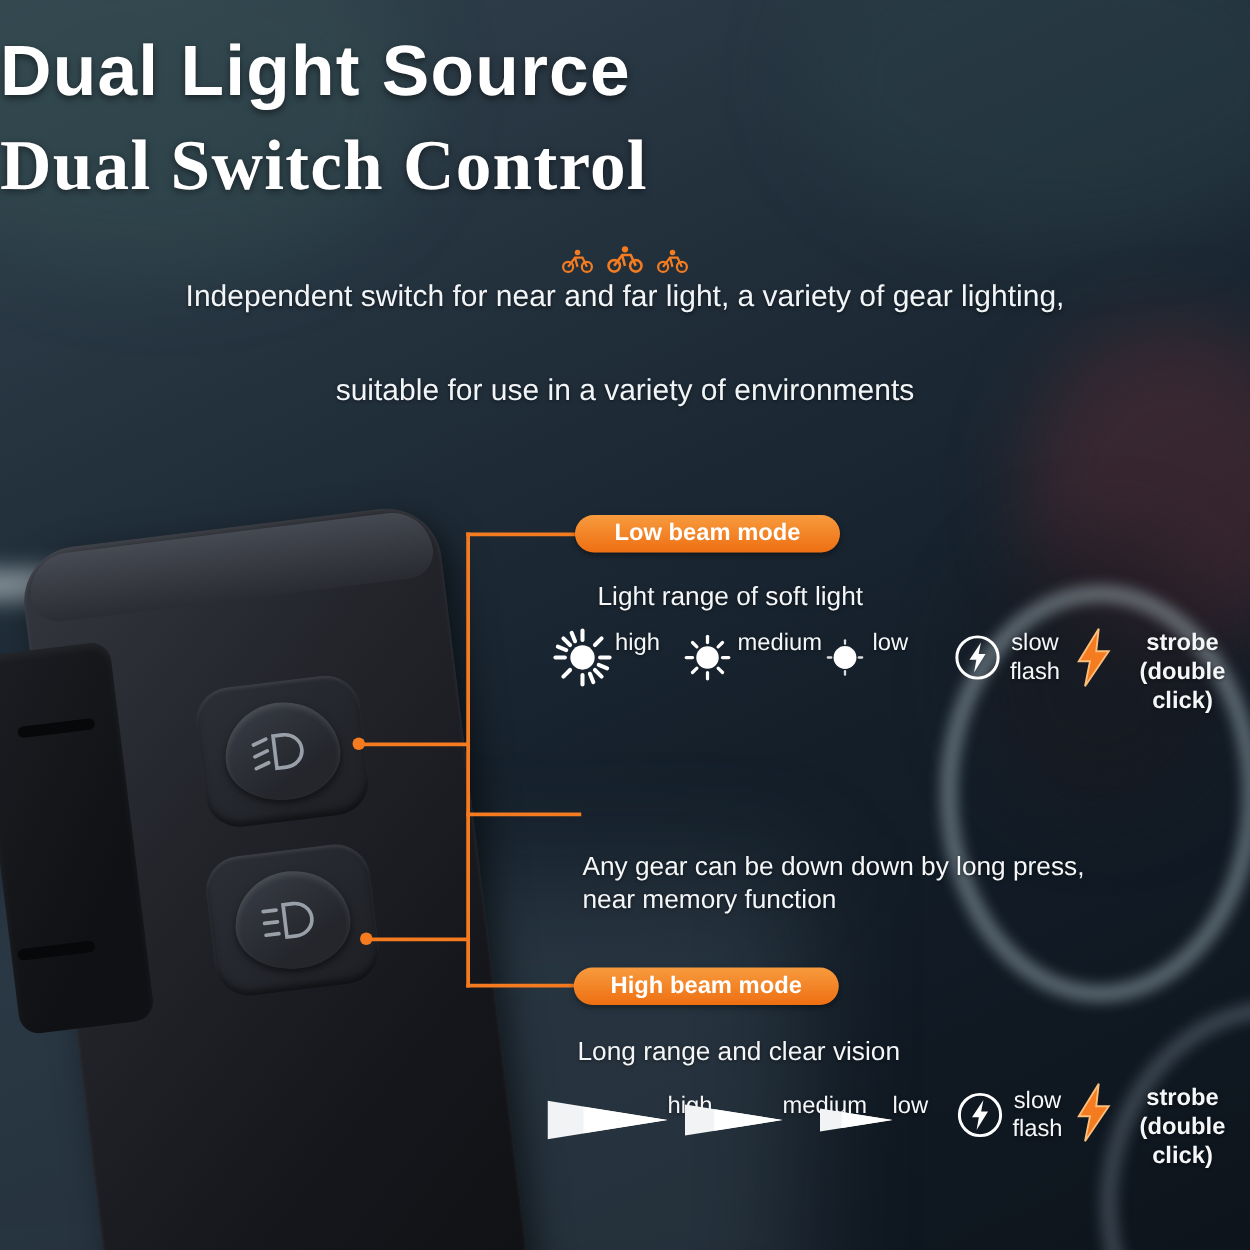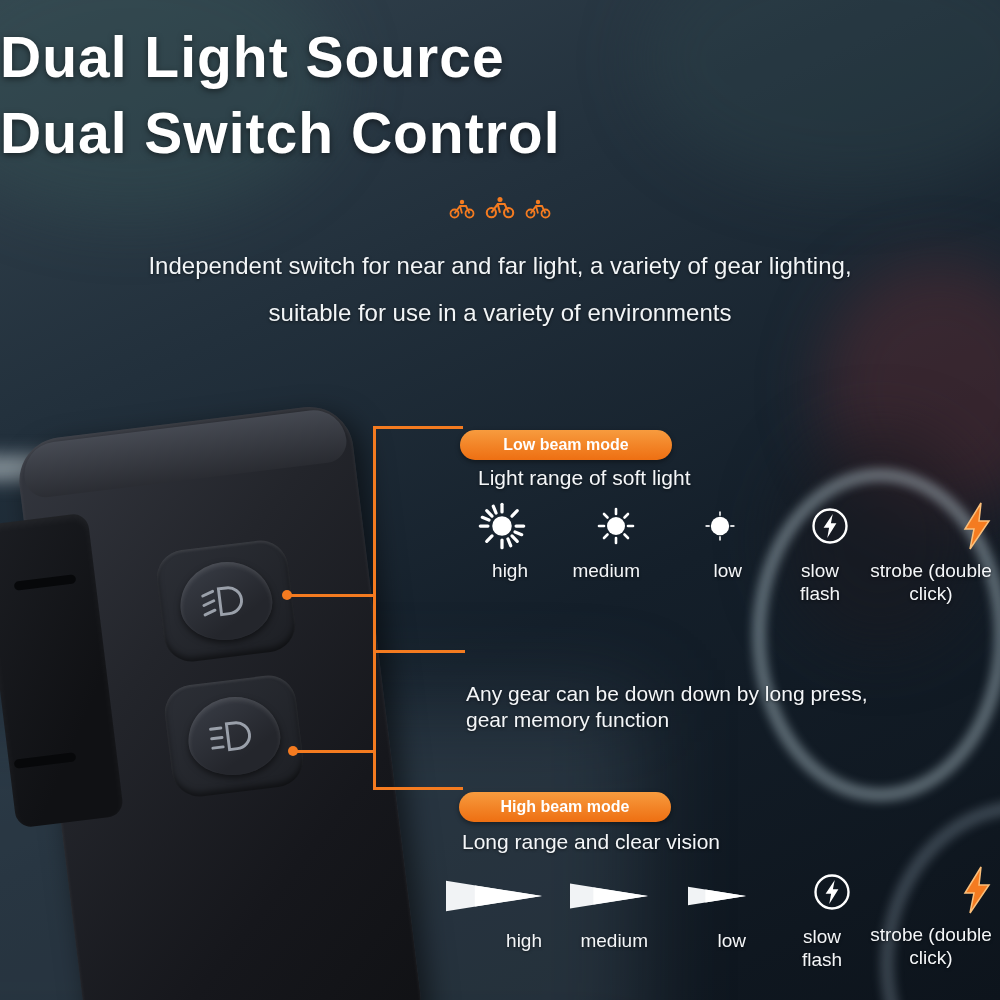--- a/index.html
+++ b/index.html
@@ -57,52 +57,51 @@
     background:linear-gradient(150deg,#3a3e47,#24262c 70%);
     box-shadow:inset 0 3px 5px rgba(255,255,255,.12), 0 3px 6px rgba(0,0,0,.5);
     display:flex;align-items:center;justify-content:center;
   }
   
   .oline{position:absolute;background:#f47b20;z-index:3;}
   .odot{position:absolute;width:10px;height:10px;border-radius:50%;background:#f47b20;z-index:3;}
   .pill{
     position:absolute;height:30px;border-radius:16px;z-index:4;
     background:linear-gradient(180deg,#f79b3e,#ee6f12);
-    color:#fff;font-size:16px;font-weight:bold;text-align:center;line-height:30px;
+    color:#fff;font-size:19px;font-weight:bold;text-align:center;line-height:30px;
     box-shadow:0 2px 5px rgba(0,0,0,.4);
-    margin-top:18px;
   }
   .desc{position:absolute;font-size:21px;color:#f4f6f8;z-index:4;text-shadow:0 1px 3px rgba(0,0,0,.5);}
   .mode-cell{
-    position:absolute;display:flex;flex-direction:column;align-items:flex-end;z-index:4;
+    position:absolute;display:flex;flex-direction:row;align-items:flex-start;z-index:4;
   }
   .mode-iconbox{height:56px;display:flex;align-items:center;justify-content:center;}
   .mode-label{
     margin-top:6px;font-size:19px;color:#f4f6f8;text-align:center;line-height:1.2;
     text-shadow:0 1px 3px rgba(0,0,0,.5);
   }
   .narrow{max-width:64px;}
-  .wrapcap{max-width:132px;}
+  .wrapcap{max-width:132px;font-weight:bold;}
 </style>
 </head>
 <body>
 
 <div id="stage">
 
   <div class="blob" style="left:-80px;top:-60px;width:420px;height:280px;background:rgba(55,85,85,.35);"></div>
   <div class="blob" style="left:640px;top:-70px;width:420px;height:260px;background:rgba(45,70,75,.35);"></div>
   <div class="blob" style="left:820px;top:260px;width:240px;height:260px;background:rgba(95,45,50,.45);"></div>
   <div class="blob" style="left:780px;top:430px;width:200px;height:220px;background:rgba(25,25,32,.6);"></div>
   <div class="wheel-ring" style="left:752px;top:468px;width:228px;height:306px;"></div>
   <div class="wheel-ring" style="left:880px;top:800px;width:260px;height:300px;border-color:rgba(180,200,215,.25);"></div>
   <div class="road" style="left:-120px;top:700px;width:760px;height:380px;background:rgba(95,115,130,.28);"></div>
   <div class="road" style="left:-30px;top:455px;width:140px;height:26px;background:rgba(225,235,240,.5);filter:blur(9px);"></div>
 
   <div class="title" style="top:24px;">Dual Light Source</div>
-  <div class="title" style="top:100px;">Dual Switch Control</div>
+  <div class="title" style="top:100px;font-family:Liberation Serif, serif;">Dual Switch Control</div>
 
   <div class="divider">
     <svg width="26" height="20" viewBox="0 0 26 20">
         <g stroke="#f47b20" fill="none" stroke-width="1.8">
           <circle cx="5.5" cy="14.5" r="4"></circle>
           <circle cx="20.5" cy="14.5" r="4"></circle>
           <path d="M5.5,14.5 L11,7 L17,7 L20.5,14.5 M11,7 L13,14.5"></path>
         </g>
         <circle cx="13" cy="3" r="2.2" fill="#f47b20"></circle>
       </svg>
@@ -117,21 +116,21 @@
     <svg width="26" height="20" viewBox="0 0 26 20">
         <g stroke="#f47b20" fill="none" stroke-width="1.8">
           <circle cx="5.5" cy="14.5" r="4"></circle>
           <circle cx="20.5" cy="14.5" r="4"></circle>
           <path d="M5.5,14.5 L11,7 L17,7 L20.5,14.5 M11,7 L13,14.5"></path>
         </g>
         <circle cx="13" cy="3" r="2.2" fill="#f47b20"></circle>
       </svg>
   </div>
 
-  <div class="subtitle" style="top:252px;">Independent switch for near and far light, a variety of gear lighting,</div>
+  <div class="subtitle" style="top:224px;">Independent switch for near and far light, a variety of gear lighting,</div>
   <div class="subtitle" style="top:274px;margin-top:25px;">suitable for use in a variety of environments</div>
 
   <div class="dev dev-body">
     <div class="dev-top"></div>
   </div>
   <div class="dev dev-clamp"></div>
   <div class="clamp-slot" style="top:578px;"></div>
   <div class="clamp-slot" style="top:756px;"></div>
 
   <div class="btn-plate" style="left:160px;top:545px;">
@@ -241,21 +240,21 @@
   <div class="mode-cell" style="left:855px;top:498px;width:142px;">
     <div class="mode-iconbox">
         <svg width="40" height="50" viewBox="0 0 40 50">
           <path d="M24,2 L8,28 h9 L13,48 L32,20 h-10 z" fill="#f47b20" stroke="#fbbf7a" stroke-width="1.5"></path>
         </svg>
       </div>
     <div class="mode-label wrapcap">strobe (double click)</div>
   </div>
 
   <div class="desc" style="left:466px;top:682px;">Any gear can be down down by long press,</div>
-  <div class="desc" style="left:466px;top:708px;">gear memory function</div>
+  <div class="desc" style="left:466px;top:708px;">near memory function</div>
 
   <div class="pill" style="left:459px;top:774px;width:212px;">High beam mode</div>
   <div class="desc" style="left:462px;top:830px;">Long range and clear vision</div>
 
   <div class="mode-cell" style="left:438px;top:868px;width:104px;">
     <div class="mode-iconbox">
         <svg width="96" height="34" viewBox="0 0 100 34">
           <polygon points="100,17 0,1 0,33" fill="#f1f3f5"></polygon>
           <polygon points="100,17 30,6 30,28" fill="#ffffff"></polygon>
         </svg>

